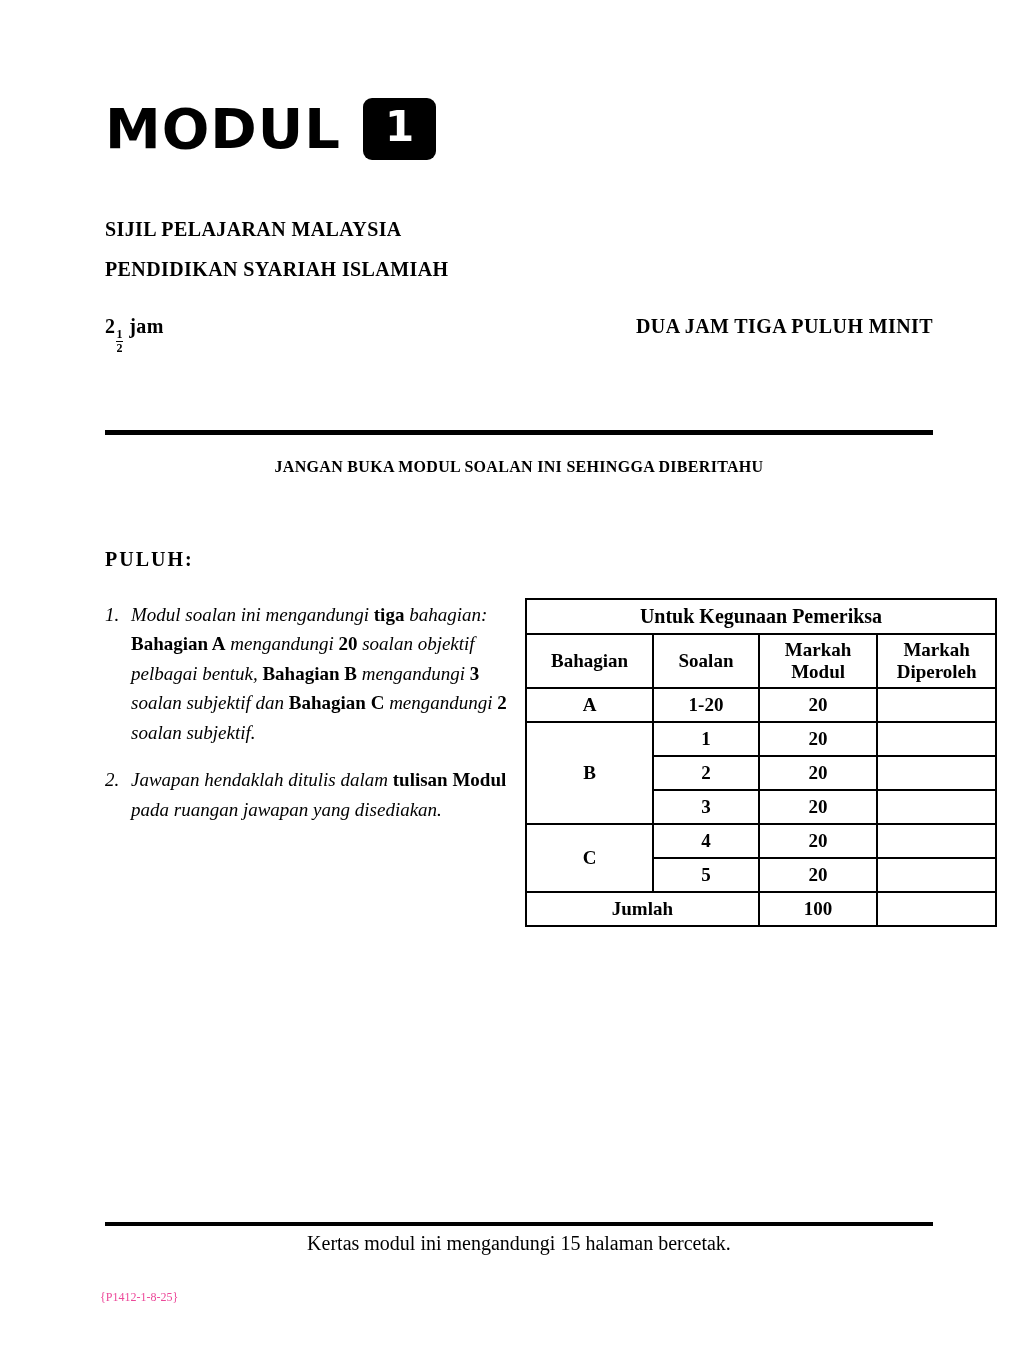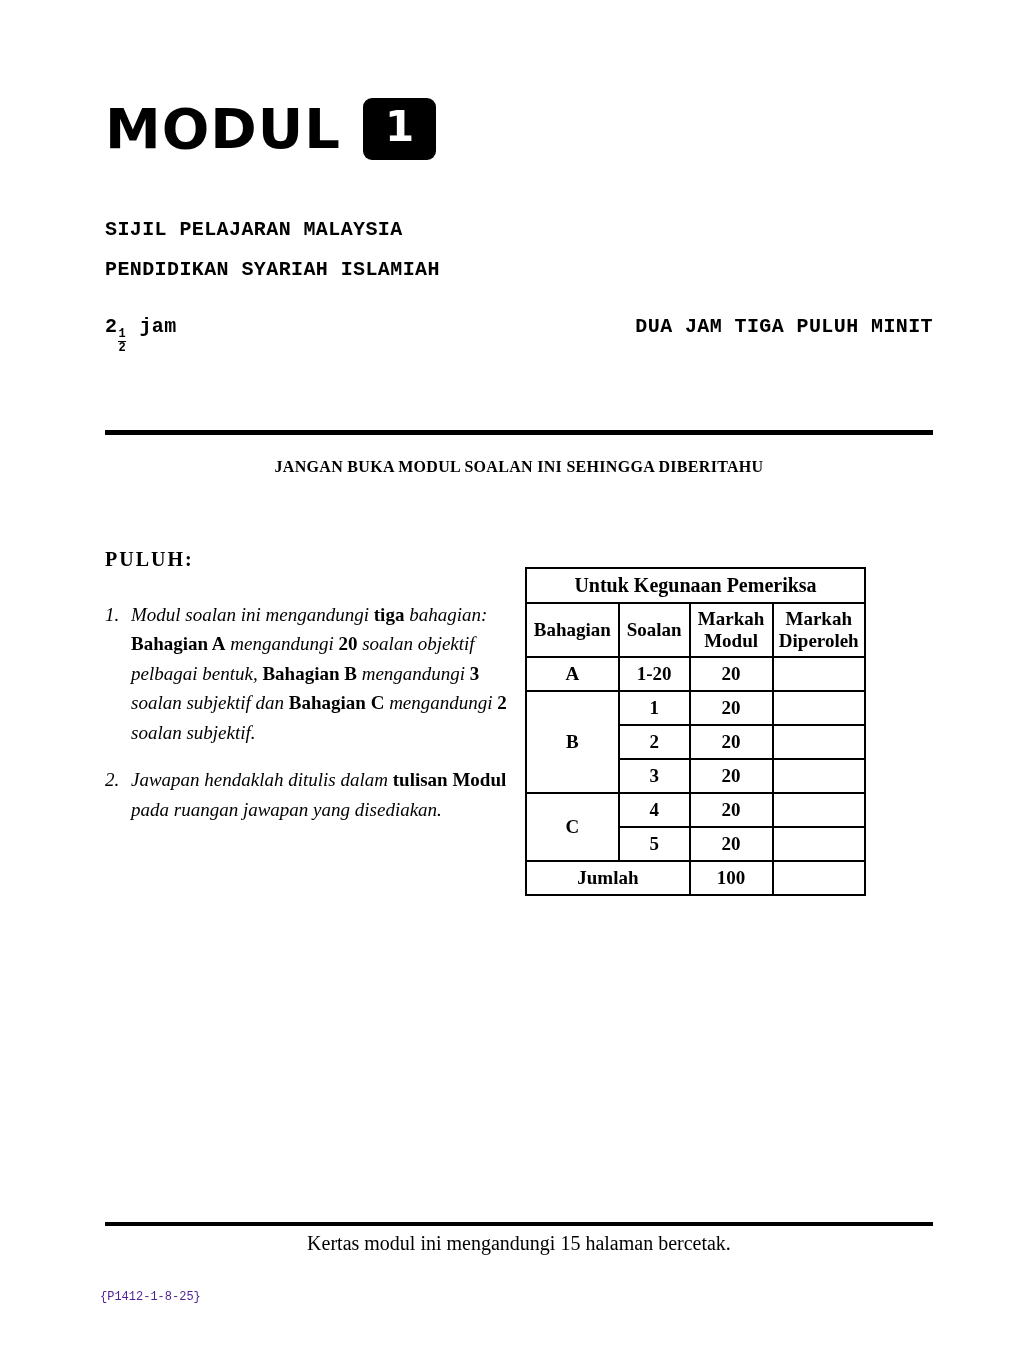--- a/index.html
+++ b/index.html
@@ -57,21 +57,21 @@
   }
 
   
   .meta {
     position: absolute;
     left: 0;
     top: 218px;
     width: 828px;
   }
   .meta-line {
-    font-family: Liberation Mono, monospace;
+    font-family: Liberation Serif, serif;
     font-weight: bold;
     font-size: 20px;
     letter-spacing: 0.4px;
     margin-bottom: 17px;
     display: flex;
     justify-content: space-between;
     align-items: baseline;
     text-align: right;
   }
   .meta-line .left { white-space: nowrap; }
@@ -139,22 +139,22 @@
     width: 26px;
     flex: 0 0 26px;
     font-style: italic;
   }
   .arahan-text b { font-style: normal; font-weight: bold; }
 
   
   .marks-table {
     position: absolute;
     left: 420px;
-    top: 567px;
-    width: 341px;
+    top: 598px;
+    width: 472px;
     border-collapse: collapse;
     font-size: 19px;
     font-family: "Liberation Serif", serif;
     padding-left: 39px;
   }
   .marks-table td, .marks-table th {
     border: 2px solid #000;
     text-align: center;
     font-weight: bold;
     padding: 3px 2px;
@@ -182,22 +182,22 @@
     top: 1232px;
     width: 828px;
     text-align: center;
     font-size: 20px;
   }
   .code {
     position: absolute;
     left: -5px;
     top: 1290px;
     font-size: 12px;
-    font-family: Liberation Mono, monospace;
-    color: #4c1d95;
+    font-family: Liberation Serif, serif;
+    color: #ec4899;
   }
 </style>
 </head>
 <body>
 
 <div class="page">
   <div class="content">
 
     <div class="modul-row">
       <span class="modul-word">MODUL</span>

